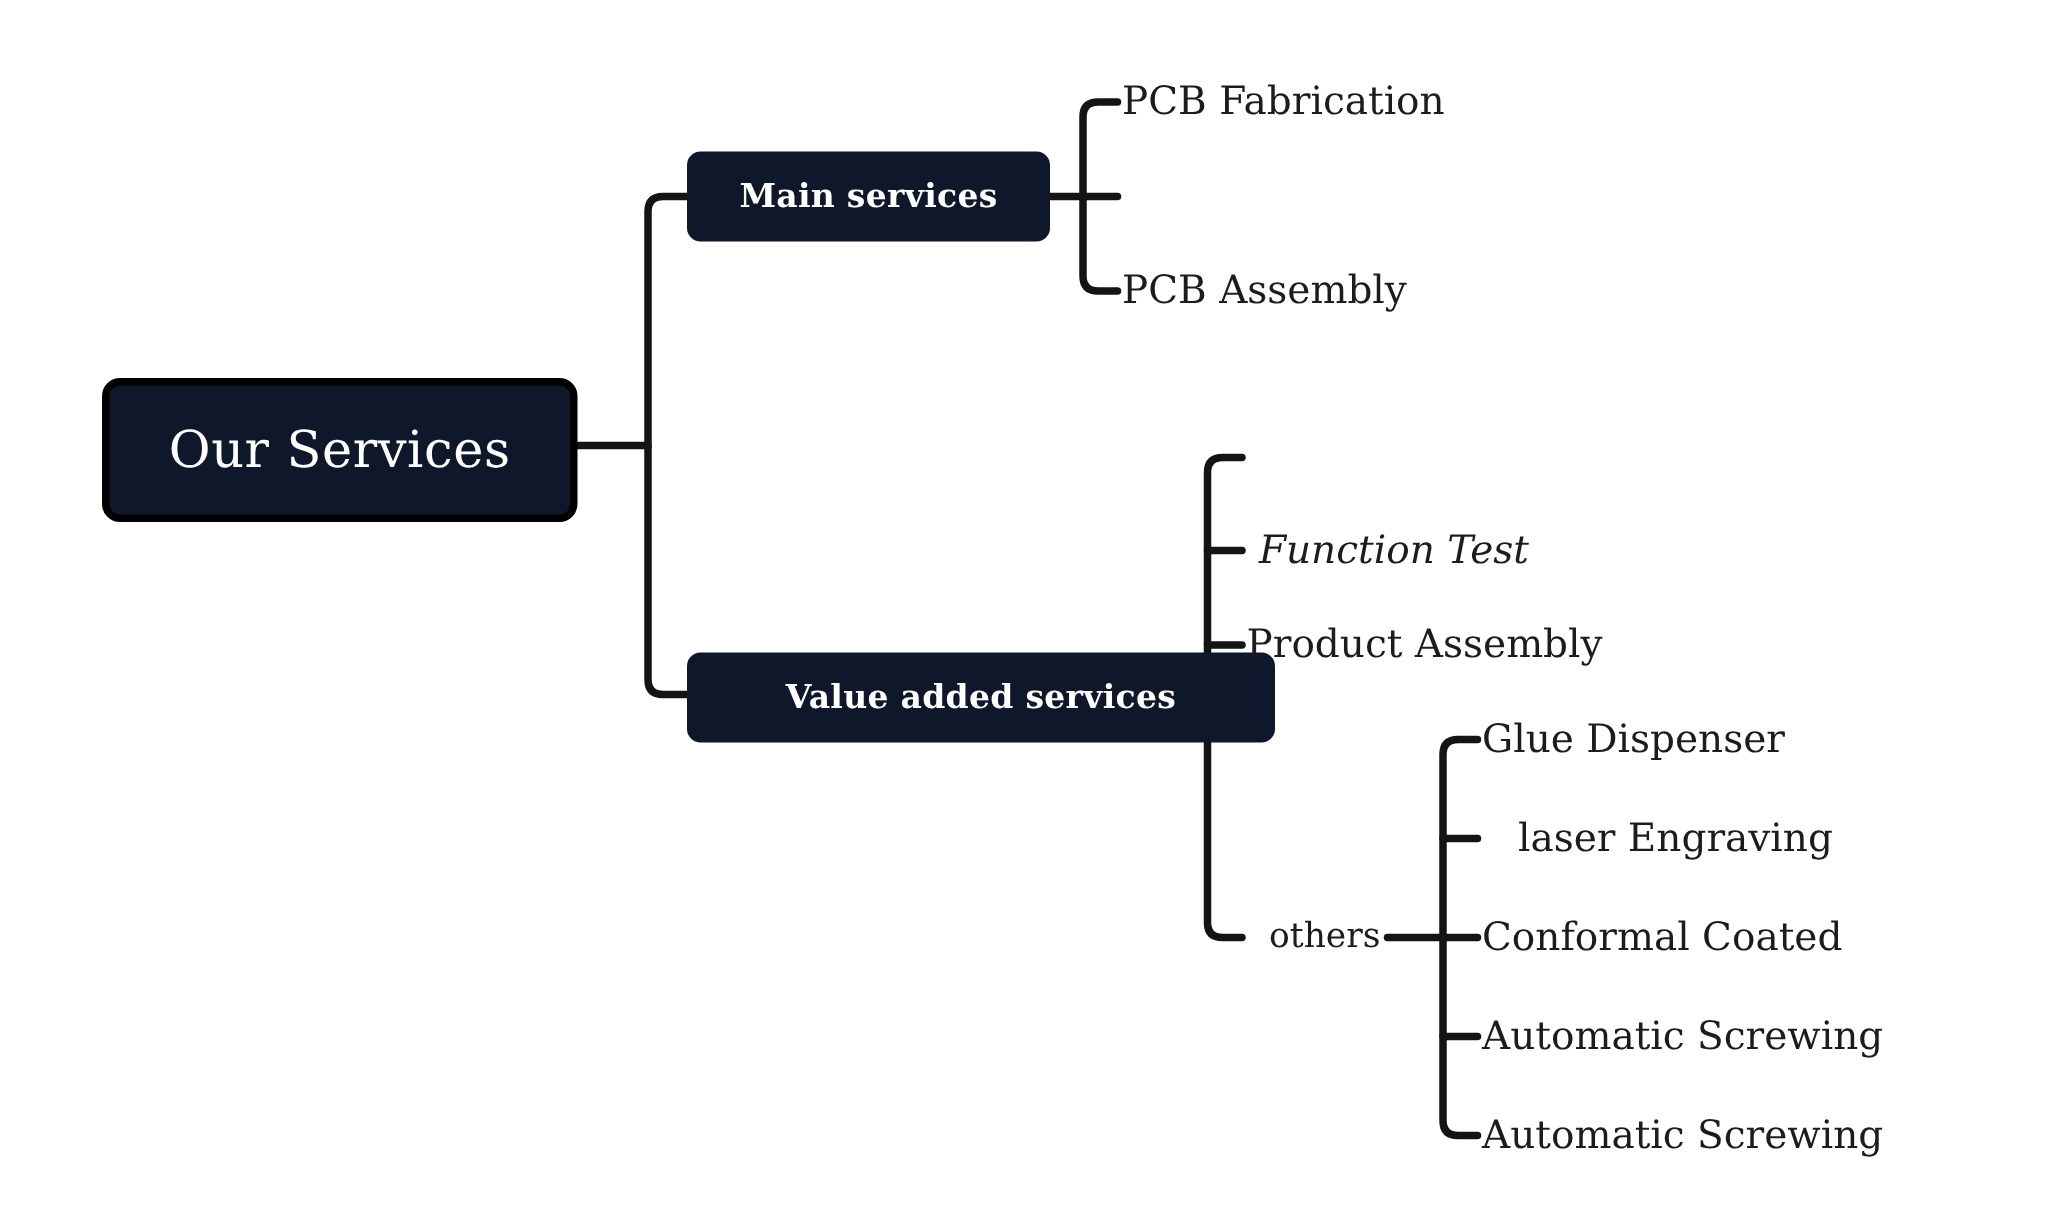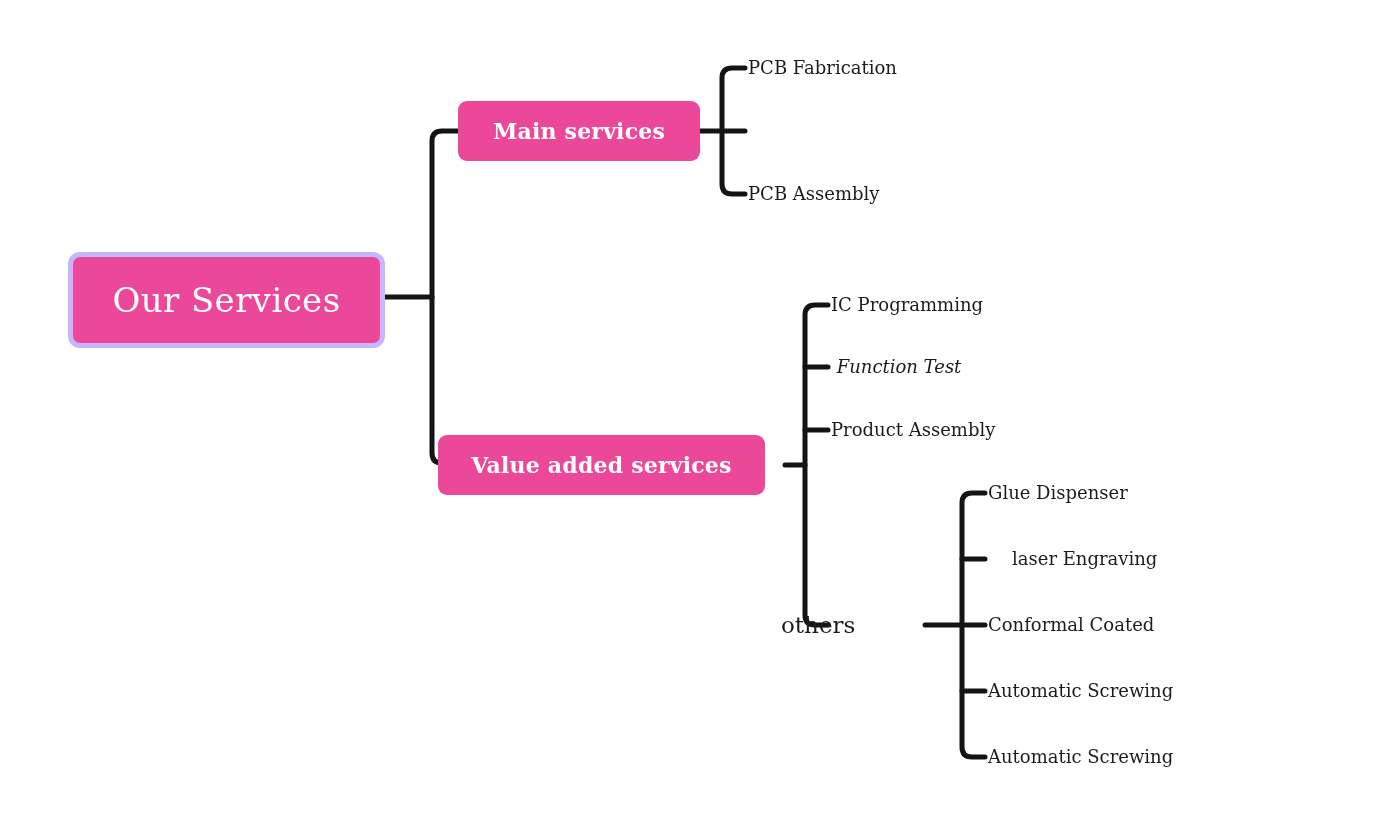--- a/index.html
+++ b/index.html
@@ -28,58 +28,58 @@
   }
 
   
   .node {
     position: absolute;
     display: flex;
     align-items: center;
     justify-content: center;
     box-sizing: border-box;
     color: #ffffff;
-    background: #ec4899;
+    background: #0f172a;
     white-space: nowrap;
   }
   .node-root {
     left: 68px;
     top: 252px;
     width: 317px;
     height: 96px;
-    border: 5px solid #c4b5fd;
+    border: 5px solid #000000;
     border-radius: 12px;
     font-size: 34px;
     letter-spacing: 0.4px;
   }
   .node-branch {
     height: 60px;
     border-radius: 9px;
     font-size: 22px;
     font-weight: bold;
     letter-spacing: 0.2px;
   }
   .node-main-services {
     left: 458px;
     top: 101px;
     width: 242px;
   }
   .node-value-added {
-    left: 438px;
+    left: 458px;
     top: 435px;
-    width: 327px;
+    width: 392px;
   }
 
   
   .leaf {
     position: absolute;
     transform: translateY(-50%);
     color: #1c1c1c;
     white-space: pre;
-    font-size: 18px;
+    font-size: 26px;
     line-height: 1;
   }
   .leaf-small {
     font-size: 23px;
   }
 </style>
 </head>
 <body>
 
 <div id="canvas">
@@ -112,27 +112,26 @@
 
   <div class="node node-branch node-main-services">Main services</div>
 
   <div class="node node-branch node-value-added">Value added services</div>
 
   <div class="leaf" style="left:748px; top:68px;">PCB Fabrication</div>
 
 
   <div class="leaf" style="left:748px; top:194px;">PCB Assembly</div>
 
-  <div class="leaf" style="left:831px; top:305px;">IC Programming</div>
 
   <div class="leaf" style="left:831px; top:367px;font-style:italic;"> Function Test</div>
 
   <div class="leaf" style="left:831px; top:430px;">Product Assembly</div>
 
-  <div class="leaf leaf-small" style="left:781px; top:625px;">others</div>
+  <div class="leaf leaf-small" style="left:846px; top:625px;">others</div>
 
   <div class="leaf" style="left:988px; top:493px;">Glue Dispenser</div>
 
   <div class="leaf" style="left:1012px; top:559px;">laser Engraving</div>
 
   <div class="leaf" style="left:988px; top:625px;">Conformal Coated</div>
 
   <div class="leaf" style="left:988px; top:691px;">Automatic Screwing</div>
 
   <div class="leaf" style="left:988px; top:757px;">Automatic Screwing</div>

